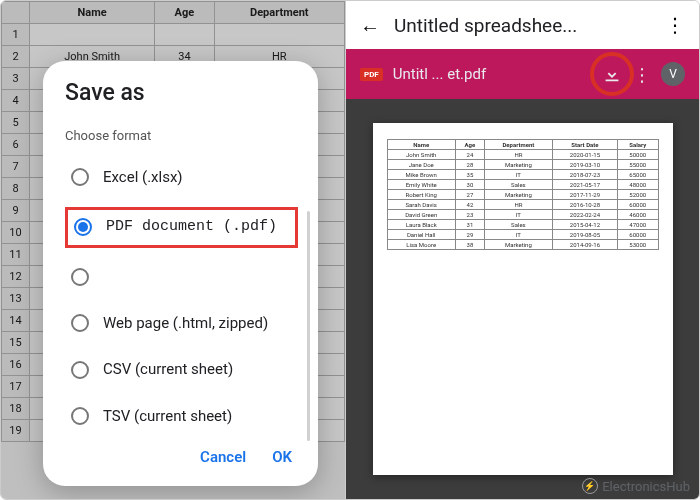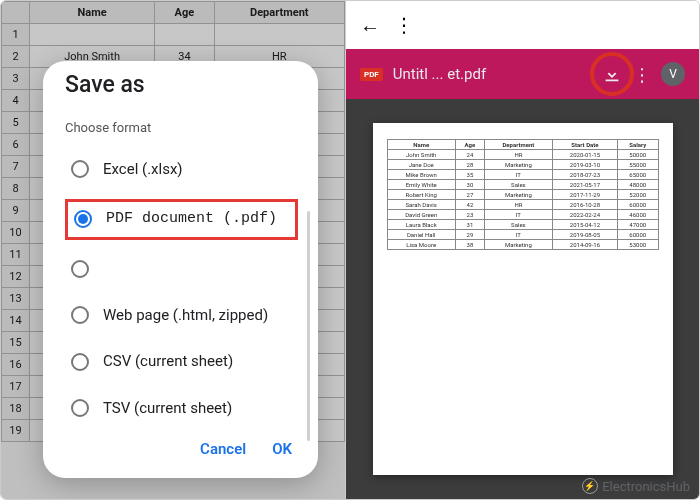--- a/index.html
+++ b/index.html
@@ -47,21 +47,21 @@
   .sheet-bg th { background: #f0f0f0; font-weight: bold; }
 
   
   .dialog {
     position: absolute;
     left: 42px; top: 60px;
     width: 275px;
     background: #fff;
     border-radius: 22px;
     box-shadow: 0 6px 28px rgba(0,0,0,.25);
-    padding: 10px 20px 8px 22px;
+    padding: 18px 20px 8px 22px;
     color: #202124;
   }
   .dialog h2 { font-size: 23px; font-weight: 500; margin-bottom: 22px; }
   .dialog .subhead { font-size: 13px; color: #555; margin-bottom: 14px; }
   .formats { display: flex; flex-direction: column; gap: 12px; margin-top: 17px; }
   .fmt {
     display: flex; align-items: center; gap: 14px;
     padding: 8px 6px; font-size: 15px; color: #202124;
     line-height: 1.25;
   }
@@ -308,20 +308,21 @@
       <div class="dlg-actions">
         <span>Cancel</span>
         <span>OK</span>
       </div>
     </div>
   </div>
 
   <div class="panel panel-right">
     <div class="r-top">
       <span class="back">←</span>
+      <span class="r-title">Untitled spreadshee...</span>
       <span class="dots">⋮</span>
     </div>
     <div class="r-black">
       <span class="pdf-badge">PDF</span>
       <span class="pdf-name">Untitl ... et.pdf</span>
       <span class="dl">
         <span class="dl-ring"></span>
         <svg viewBox="0 0 24 24">
             <path fill="#e8eaed" d="M12 3v10.6l3.3-3.3 1.4 1.4L12 16.4 7.3 11.7l1.4-1.4L12 13.6V3h0zM5 18h14v2H5z"></path>
           </svg>

